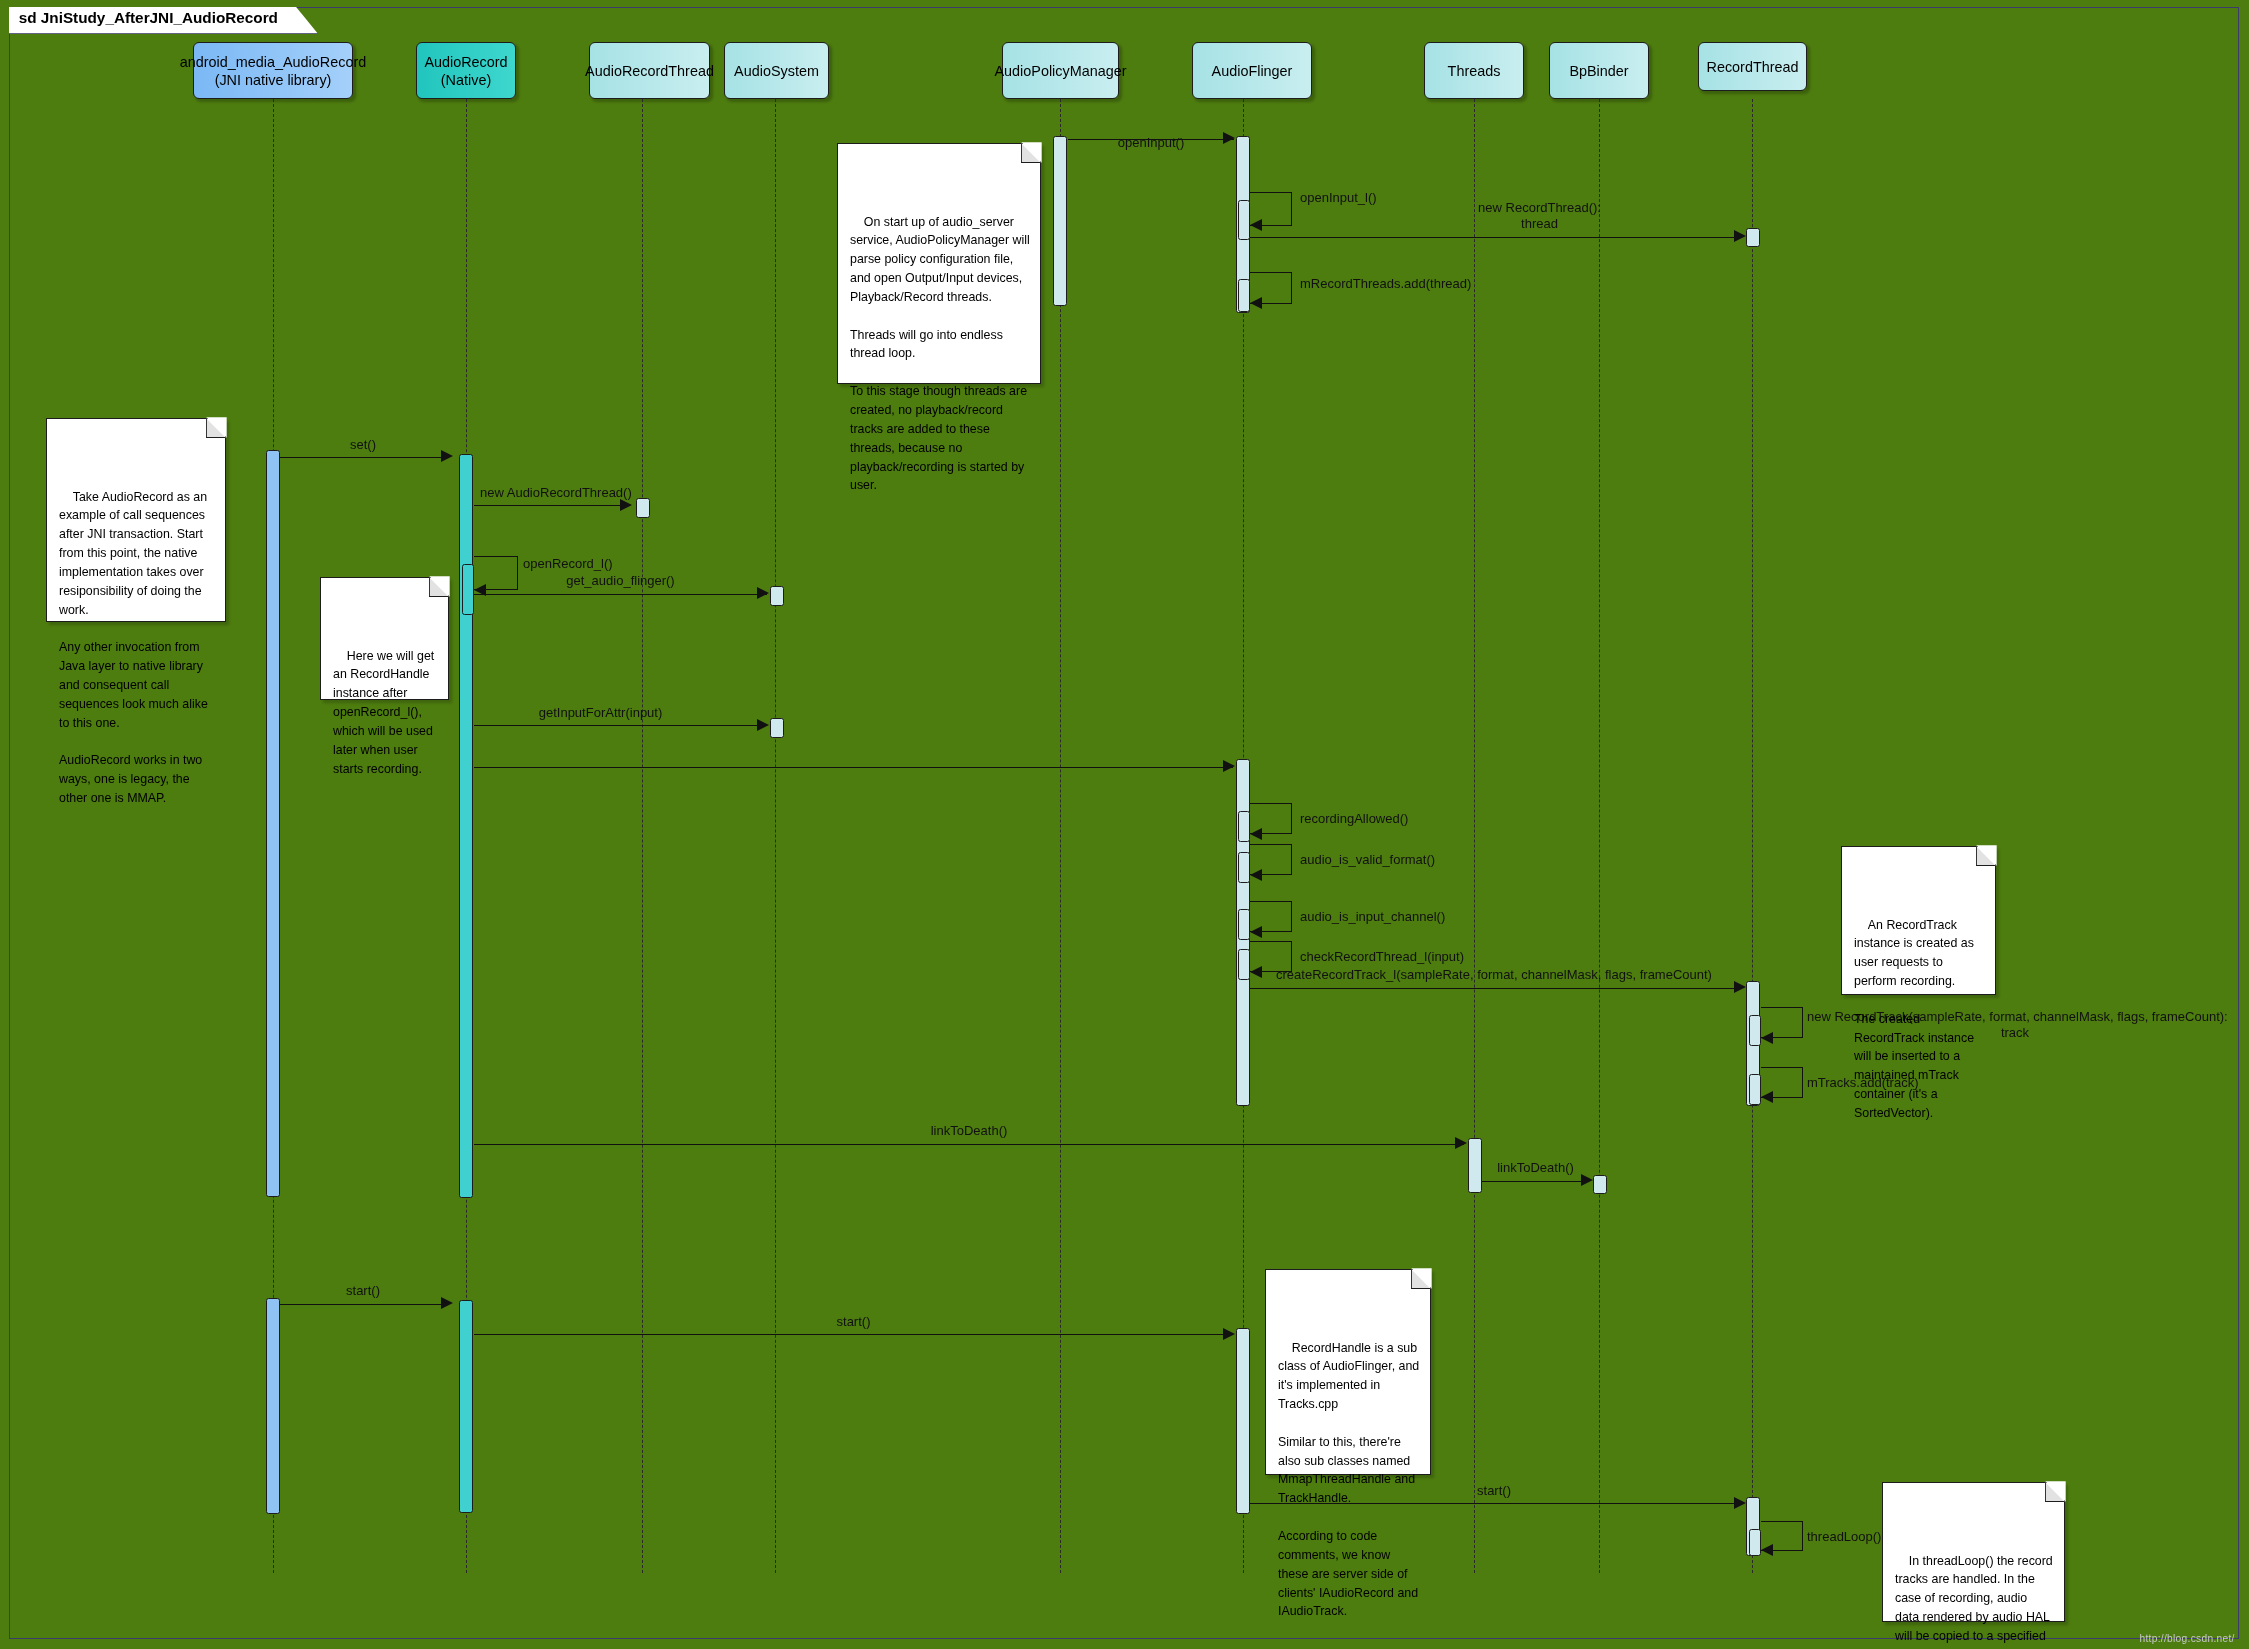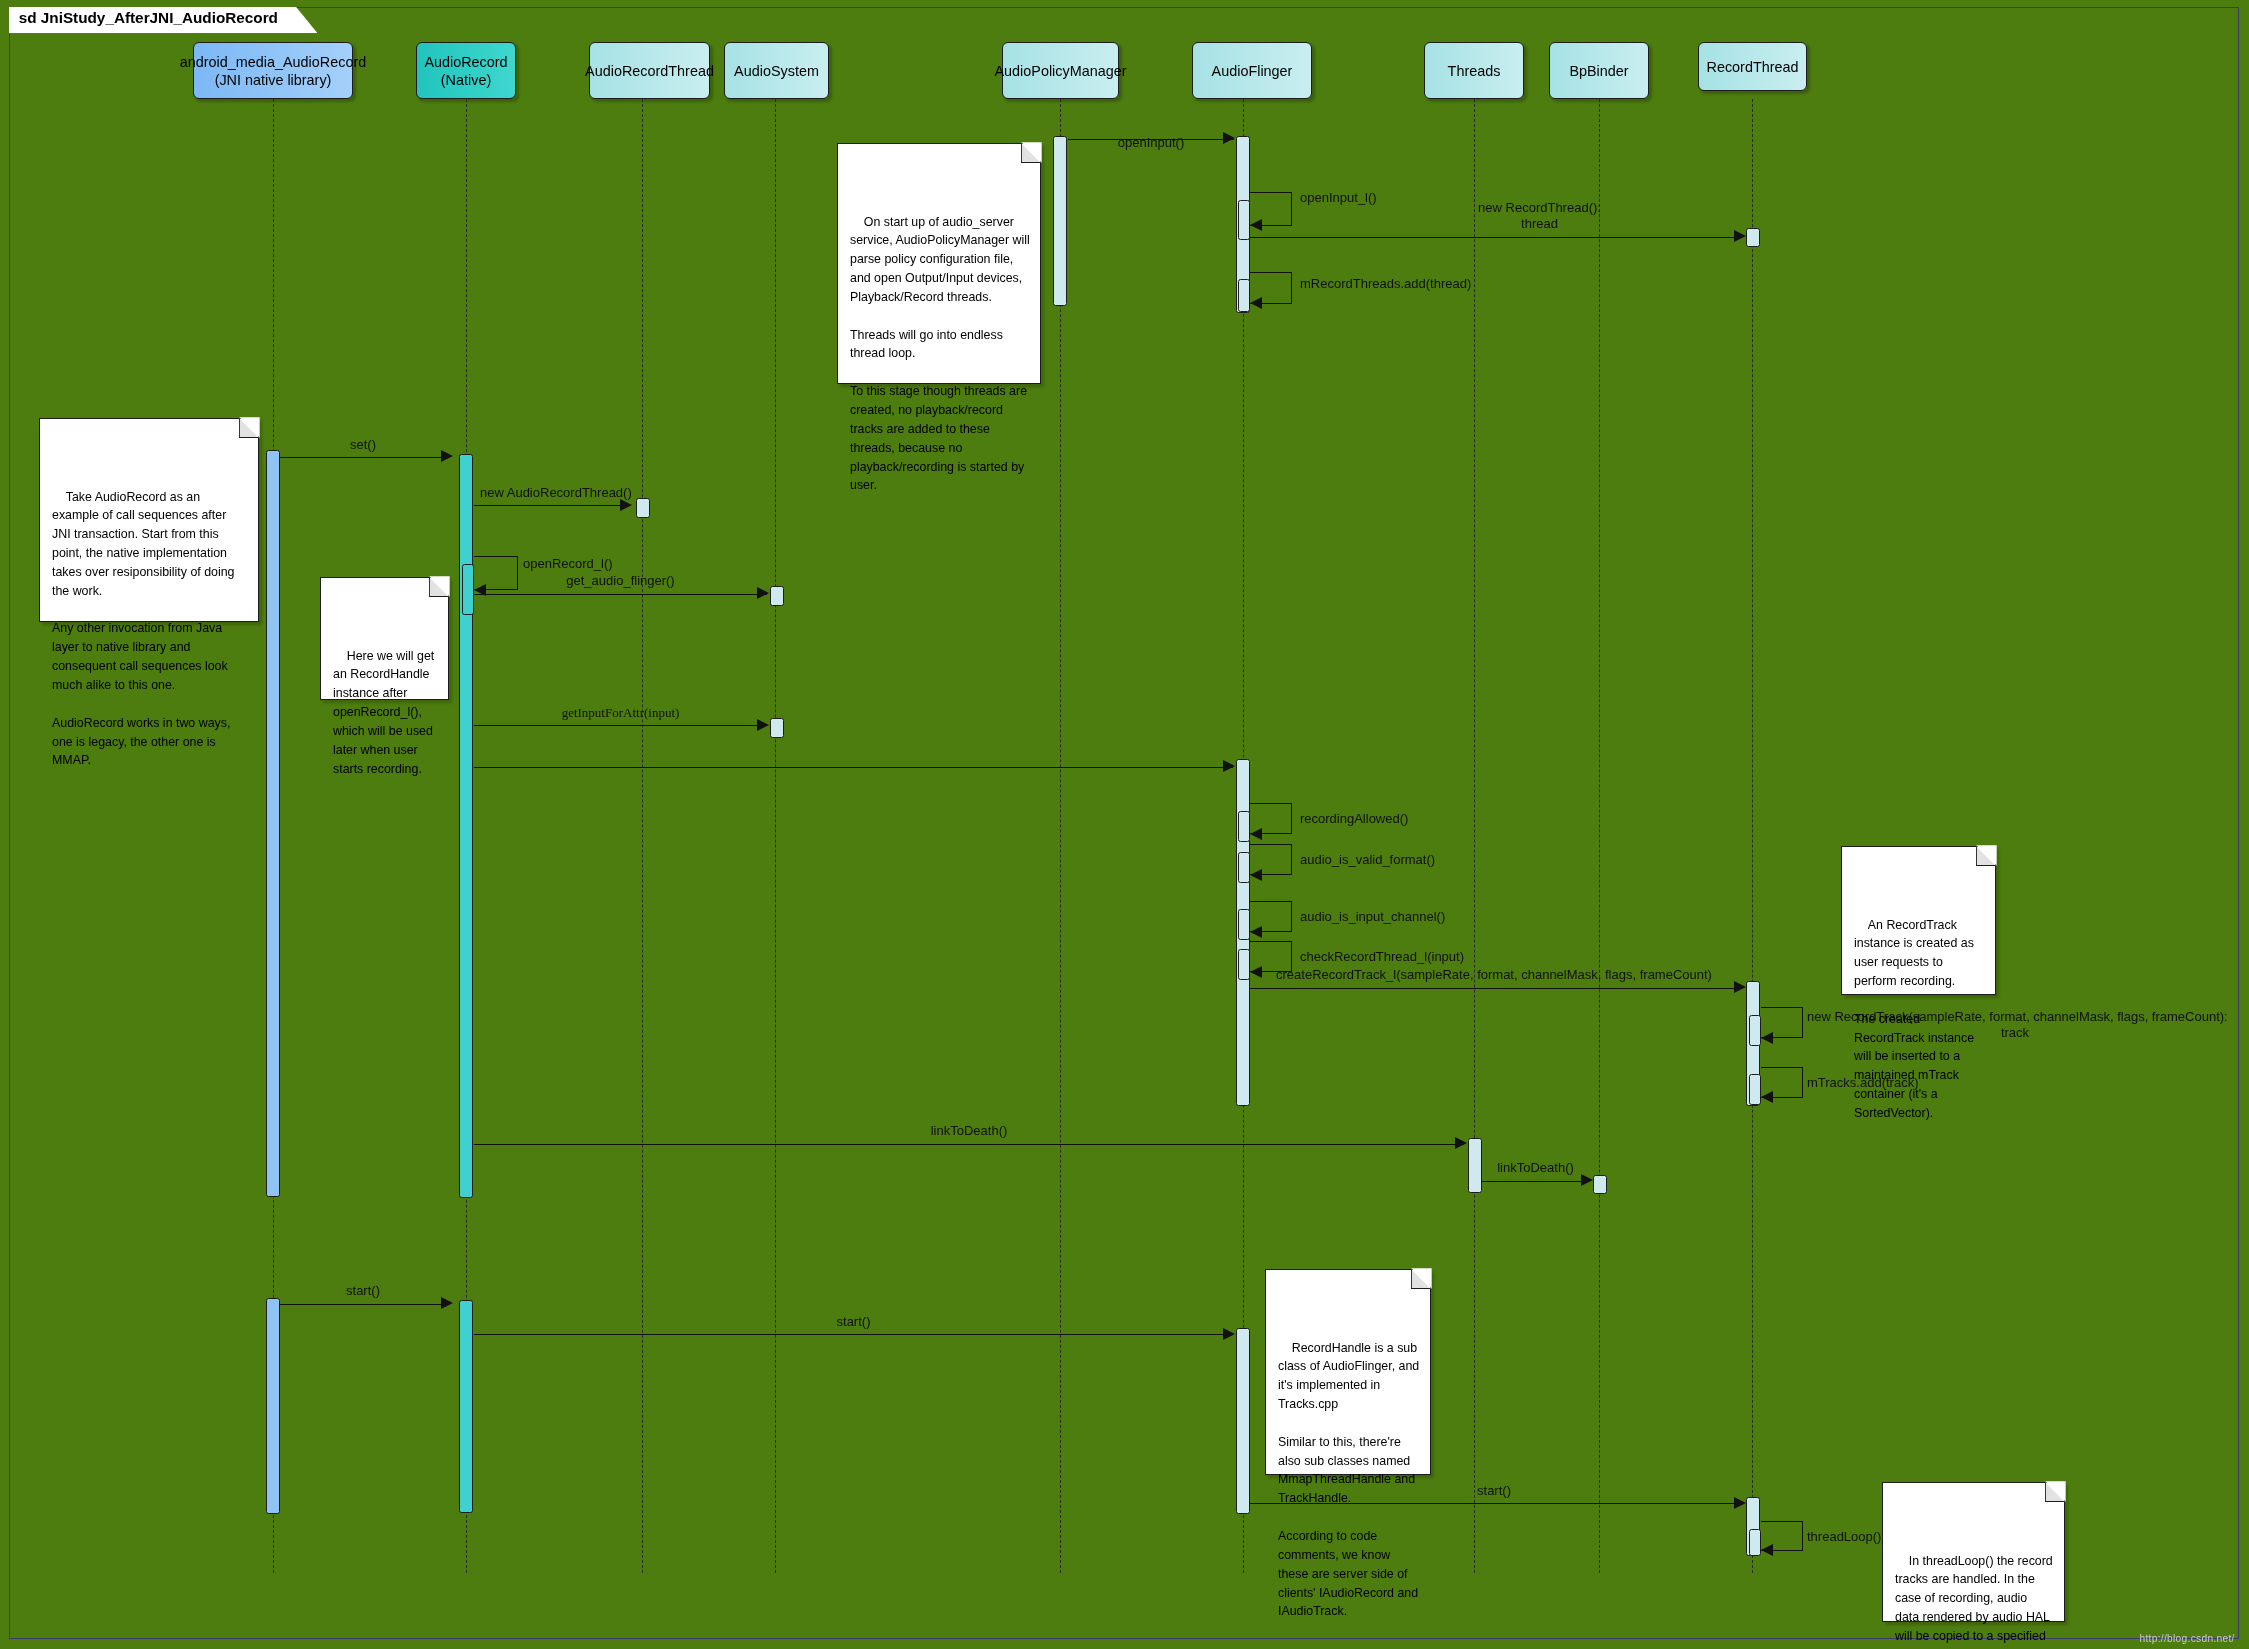--- a/index.html
+++ b/index.html
@@ -162,21 +162,21 @@
   <div class="self" style="left:474px;top:556px;width:44px;height:34px;"></div>
   <div class="arrow l" style="left:474px;top:584px;"></div>
   <div class="mlabel" style="left:523px;top:556px;width:170px;text-align:left;">openRecord_l()</div>
 
   <div class="msg" style="left:474px;top:594px;width:293px;"></div>
   <div class="arrow r" style="left:757px;top:587px;"></div>
   <div class="mlabel" style="left:474px;top:573px;width:293px;">get_audio_flinger()</div>
 
   <div class="msg" style="left:474px;top:725px;width:293px;"></div>
   <div class="arrow r" style="left:757px;top:719px;"></div>
-  <div class="mlabel" style="left:474px;top:705px;width:293px;font-family:Liberation Serif, serif;">getInputForAttr(input)</div>
+  <div class="mlabel" style="left:454px;top:705px;width:293px;">getInputForAttr(input)</div>
 
   <div class="msg" style="left:474px;top:767px;width:759px;"></div>
   <div class="arrow r" style="left:1223px;top:760px;"></div>
 
   <div class="self" style="left:1250px;top:803px;width:42px;height:31px;"></div>
   <div class="arrow l" style="left:1250px;top:828px;"></div>
   <div class="mlabel" style="left:1300px;top:811px;width:204px;text-align:left;">recordingAllowed()</div>
 
   <div class="self" style="left:1250px;top:844px;width:42px;height:31px;"></div>
   <div class="arrow l" style="left:1250px;top:869px;"></div>
@@ -230,21 +230,21 @@
   <div class="note" style="left:837px;top:143px;width:204px;height:241px;">
     <span class="foldmask"></span>
     <span class="fold"></span>
     <span>On start up of audio_server service, AudioPolicyManager will parse policy configuration file, and open Output/Input devices, Playback/Record threads.
 
 Threads will go into endless thread loop.
 
 To this stage though threads are created, no playback/record tracks are added to these threads, because no playback/recording is started by user.</span>
   </div>
 
-  <div class="note" style="left:39px;top:418px;width:220px;height:204px;">
+  <div class="note" style="left:46px;top:418px;width:180px;height:204px;">
     <span class="foldmask"></span>
     <span class="fold"></span>
     <span>Take AudioRecord as an example of call sequences after JNI transaction. Start from this point, the native implementation takes over resiponsibility of doing the work.
 
 Any other invocation from Java layer to native library and consequent call sequences look much alike to this one.
 
 AudioRecord works in two ways, one is legacy, the other one is MMAP.</span>
   </div>
 
   <div class="note" style="left:320px;top:577px;width:129px;height:123px;">

